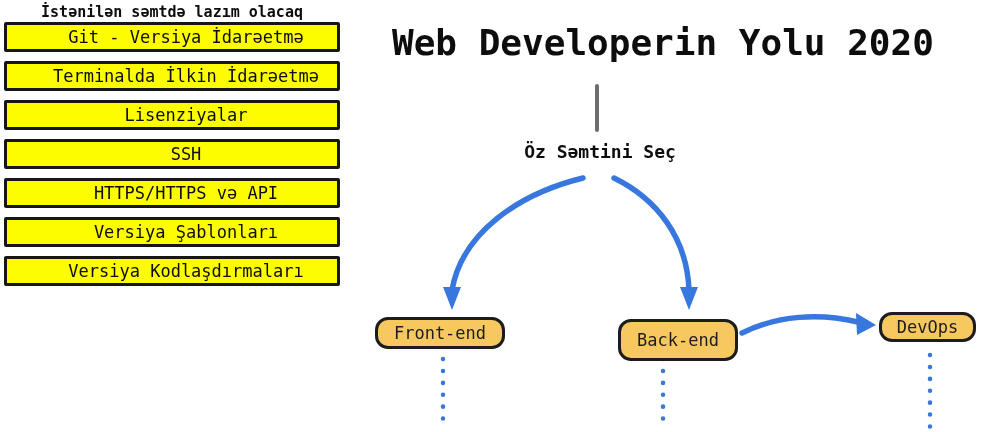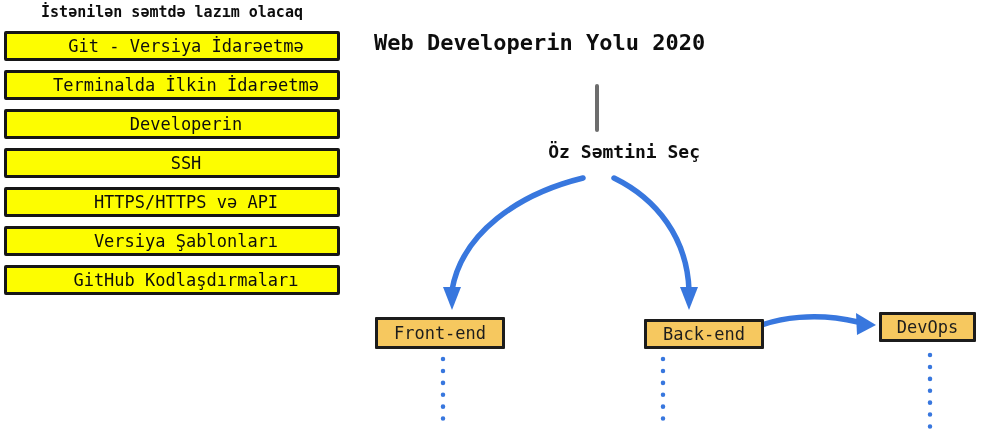--- a/index.html
+++ b/index.html
@@ -7,68 +7,68 @@
     position:relative; width:991px; height:432px; overflow:hidden;
     background:#ffffff;
     font-family:"DejaVu Sans Mono","Liberation Mono",monospace;
     color:#0d0d0d;
   }
 
   
   .sidebar { position:absolute; left:4px; top:2px; width:336px; }
   .sidebar-header {
     text-align:center; font-weight:bold; font-size:15px; line-height:20px;
-    margin-bottom:9px; white-space:nowrap;
+    white-space:nowrap;
   }
   .topic-box {
     box-sizing:border-box; height:30px; margin-bottom:9px;
     background:#FDFD00; border:3px solid #161616; border-radius:2px;
     display:flex; align-items:center; justify-content:center;
     font-size:17px; white-space:nowrap; cursor:pointer;padding-left:28px;
   }
 
   
   .main-title {
-    position:absolute; left:374px; top:26px;
-    font-size:22px; line-height:34px; font-weight:bold; white-space:nowrap;
+    position:absolute; left:392px; top:26px;
+    font-size:36px; line-height:34px; font-weight:bold; white-space:nowrap;
   }
   .stem-line {
     position:absolute; left:595px; top:84px; width:4px; height:48px;
     background:#6d6d6d; border-radius:2px;
   }
   .choose-label {
     position:absolute; left:500px; top:141px; width:200px;
-    text-align:right; font-size:18px; font-weight:bold; white-space:nowrap;
+    text-align:center; font-size:18px; font-weight:bold; white-space:nowrap;
   }
   .arrow-layer { position:absolute; left:0; top:0; pointer-events:none; }
 
   .branch-box {
     position:absolute; box-sizing:border-box;
-    background:#F6C85F; border:3px solid #1c1c1c; border-radius:1px;
+    background:#F6C85F; border:3px solid #1c1c1c; border-radius:13px;
     display:flex; align-items:center; justify-content:center;
     font-size:17px; white-space:nowrap; color:#1d1d1d; cursor:pointer;
   }
   .branch-frontend { left:375px; top:317px; width:130px; height:32px; }
-  .branch-backend  { left:644px; top:319px; width:120px; height:30px; }
+  .branch-backend  { left:618px; top:319px; width:120px; height:42px; }
   .branch-devops   { left:879px; top:312px; width:97px; height:30px; }
 </style>
 </head>
 <body>
 
 <div class="canvas">
 
   <div class="sidebar">
     <div class="sidebar-header">İstənilən səmtdə lazım olacaq</div>
     <div class="topic-box">Git - Versiya İdarəetmə</div>
     <div class="topic-box">Terminalda İlkin İdarəetmə</div>
-    <div class="topic-box">Developerin</div>
+    <div class="topic-box">Lisenziyalar</div>
     <div class="topic-box">SSH</div>
     <div class="topic-box">HTTPS/HTTPS və API</div>
     <div class="topic-box">Versiya Şablonları</div>
-    <div class="topic-box">GitHub Kodlaşdırmaları</div>
+    <div class="topic-box">Versiya Kodlaşdırmaları</div>
   </div>
 
   <div class="main-title">Web Developerin Yolu 2020</div>
   <div class="stem-line"></div>
   <div class="choose-label">Öz Səmtini Seç</div>
 
   <svg class="arrow-layer" width="991" height="432" viewBox="0 0 991 432">
 
     <g>
       <path d="M583,178 C518,194 462,233 452,290" fill="none" stroke="#3877DE" stroke-width="5.5" stroke-linecap="round"></path>

